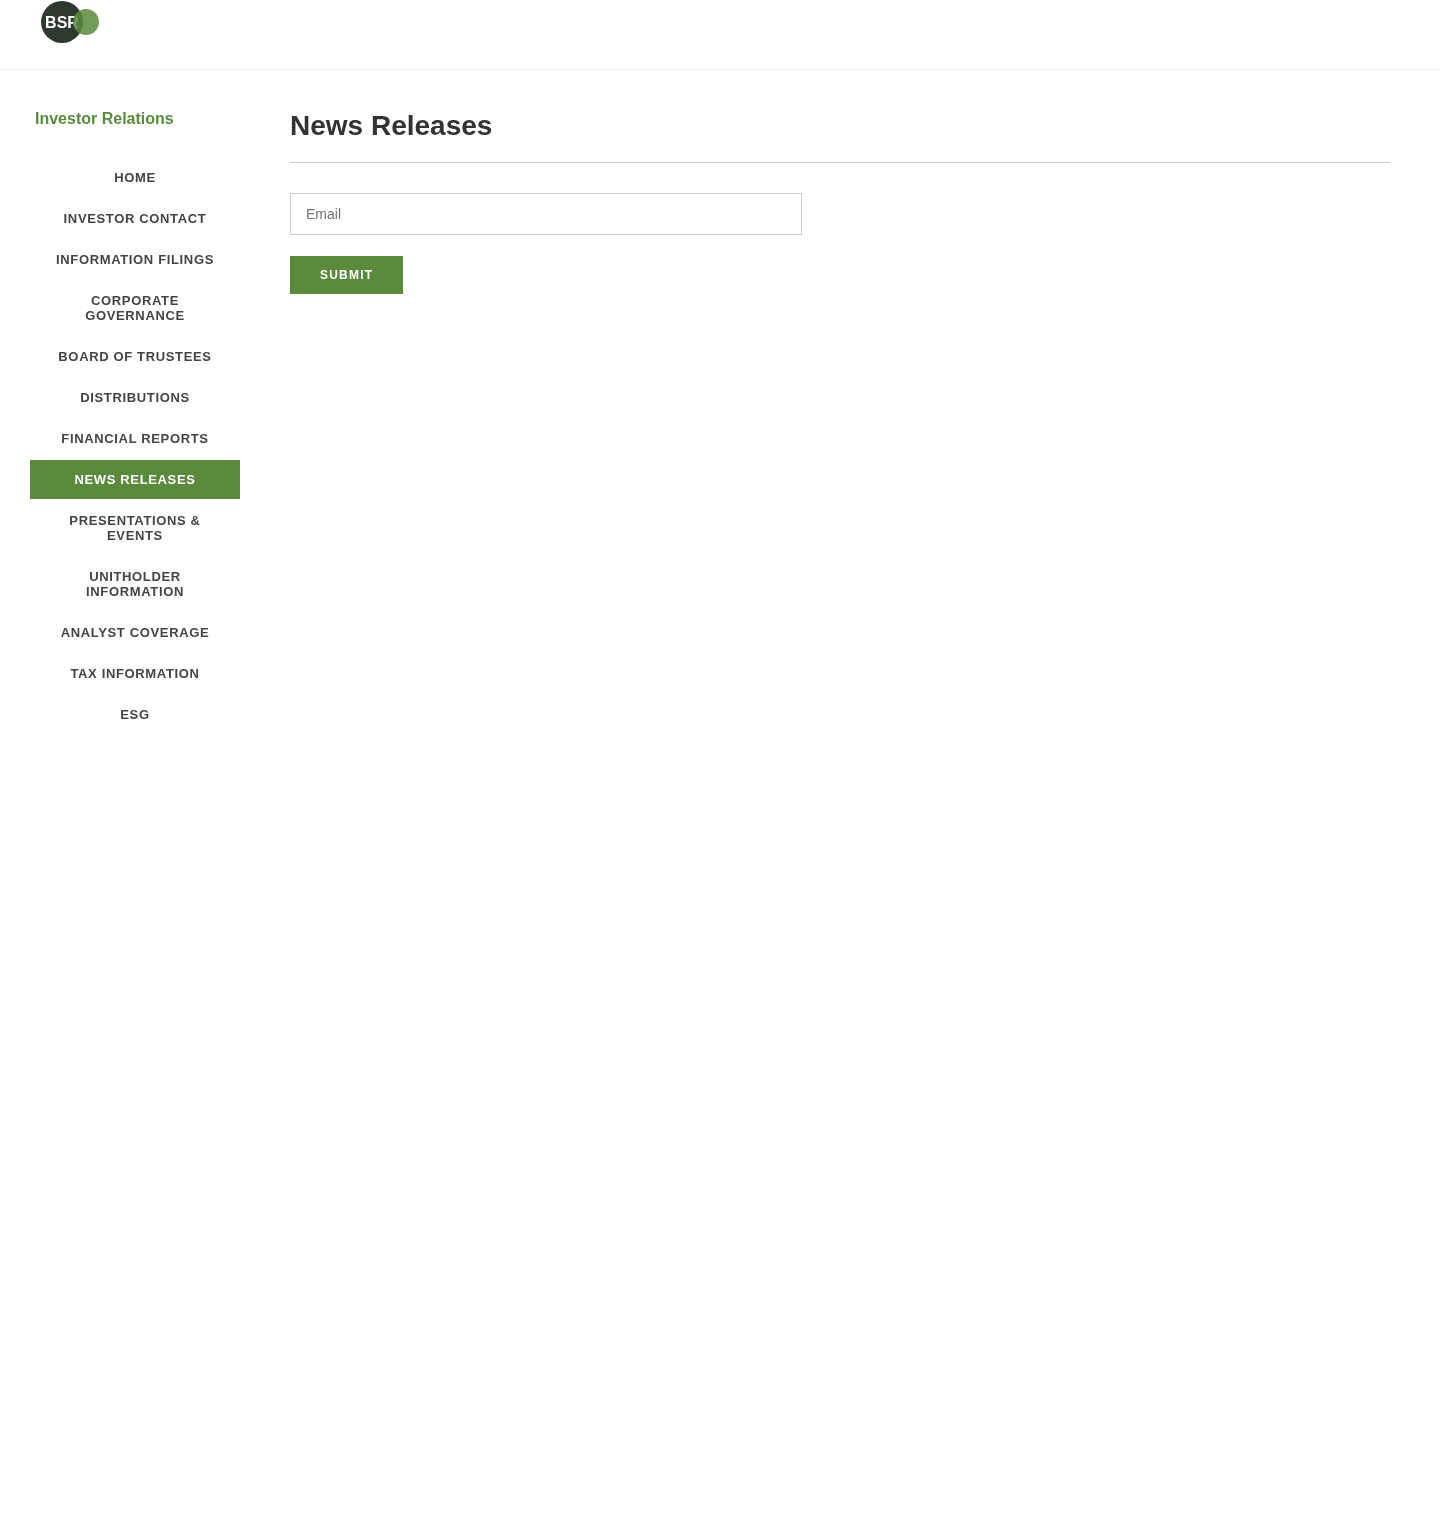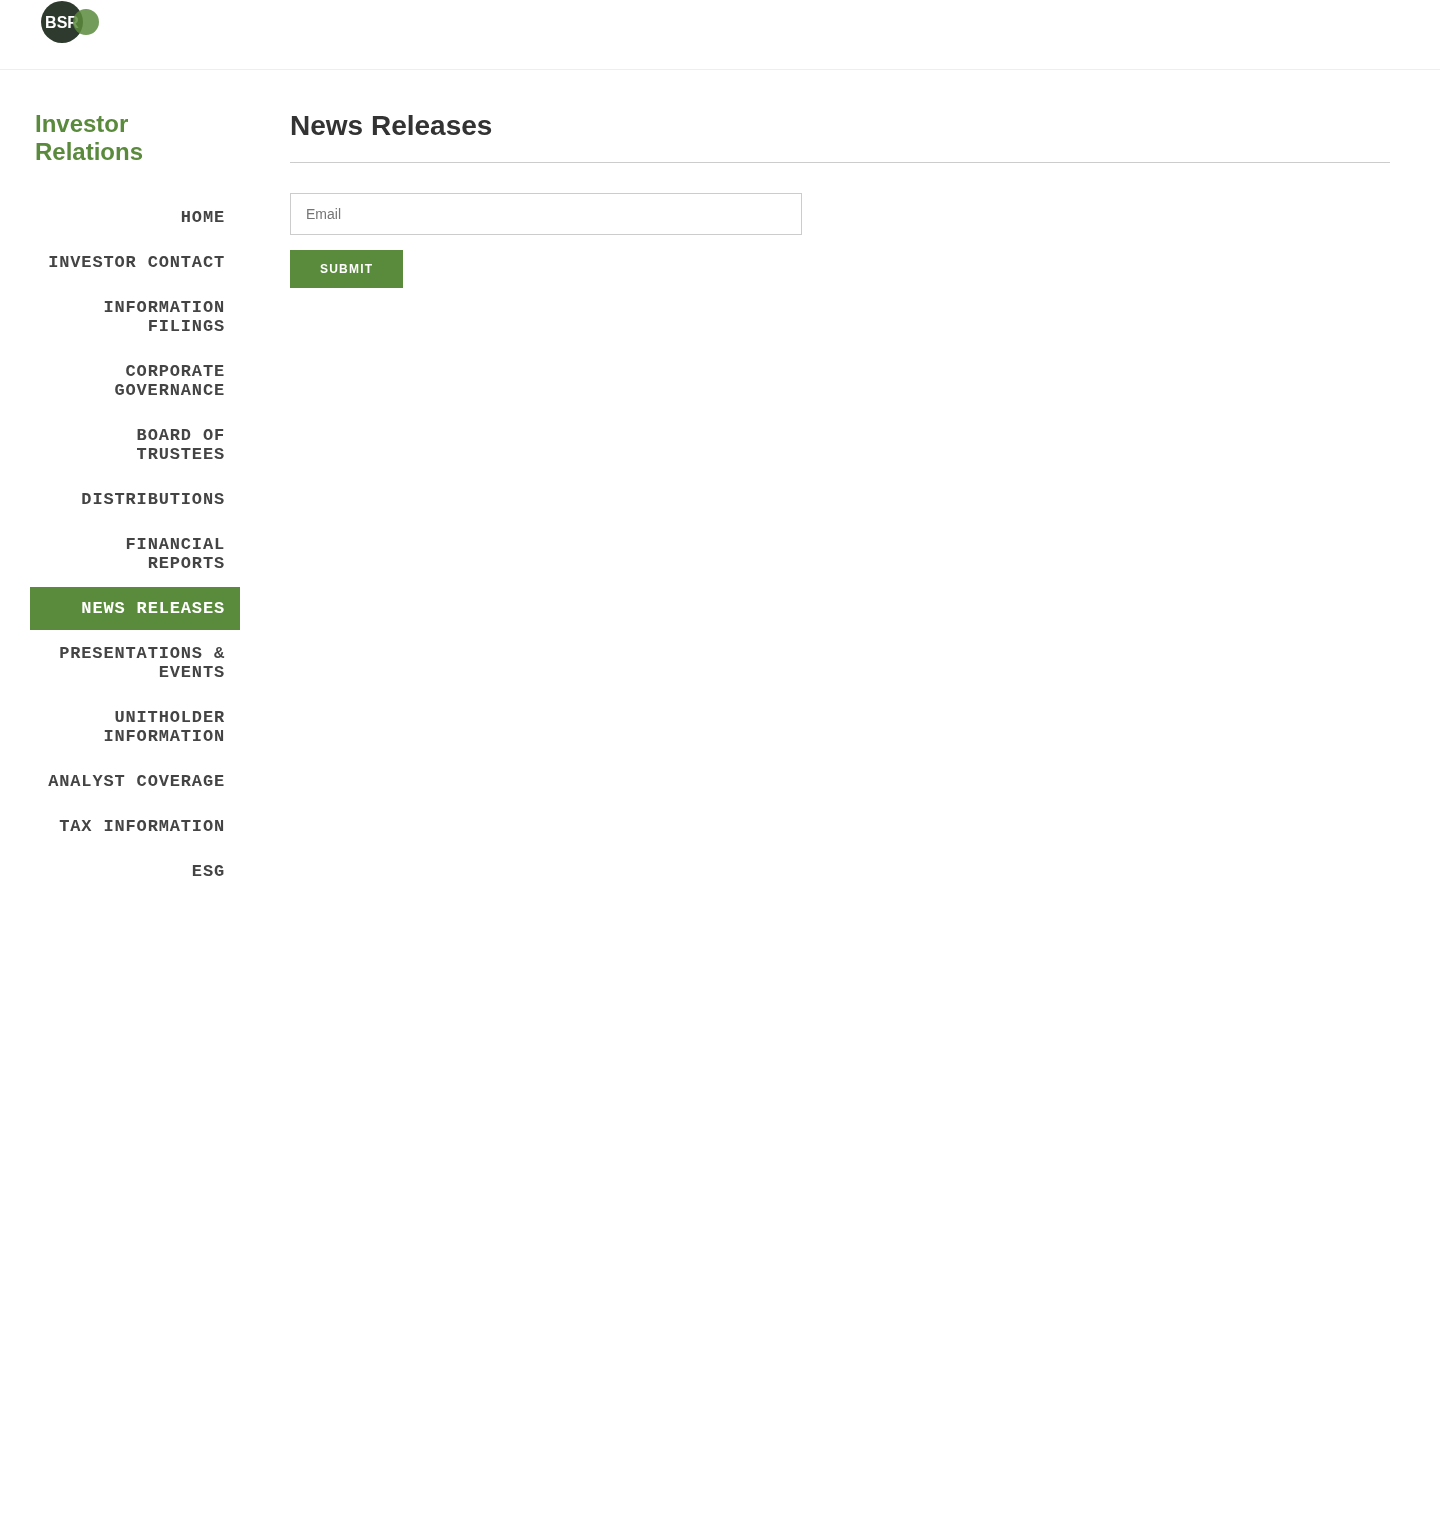--- a/index.html
+++ b/index.html
@@ -49,51 +49,50 @@
 
     
     .sidebar {
       width: 240px;
       min-width: 240px;
       padding: 40px 0 40px 30px;
       background: #fff;
     }
 
     .sidebar-title {
-      font-size: 24px;
+      font-size: 16px;
       font-weight: 700;
       color: #333;
       margin-bottom: 30px;
       padding-left: 5px;
     }
 
     .sidebar-title span {
       color: #5a8a3c;
     }
 
     .sidebar-nav {
       display: flex;
       flex-direction: column;
       gap: 2px;
     }
 
     .sidebar-item {
       display: block;
       padding: 12px 15px;
-      font-size: 17px;
+      font-size: 13px;
       font-weight: 700;
       letter-spacing: 0.05em;
       color: #444;
       text-decoration: none;
       cursor: pointer;
       background: #fff;
       border: none;
-      text-align: right;
+      text-align: center;
       width: 100%;
-      font-family: Liberation Mono, monospace;
     }
 
     .sidebar-item.active {
       background: #5a8a3c;
       color: #fff;
     }
 
     
     .main-content {
       flex: 1;
@@ -135,20 +134,21 @@
     .submit-btn {
       background: #5a8a3c;
       color: #fff;
       border: none;
       padding: 12px 30px;
       font-size: 12px;
       font-weight: 700;
       letter-spacing: 0.1em;
       cursor: pointer;
       text-transform: uppercase;
+      margin-top: 6px;
     }
 
     
     .bsr-logo {
       display: flex;
       align-items: center;
       gap: 4px;
     }
   </style>
 </head>

